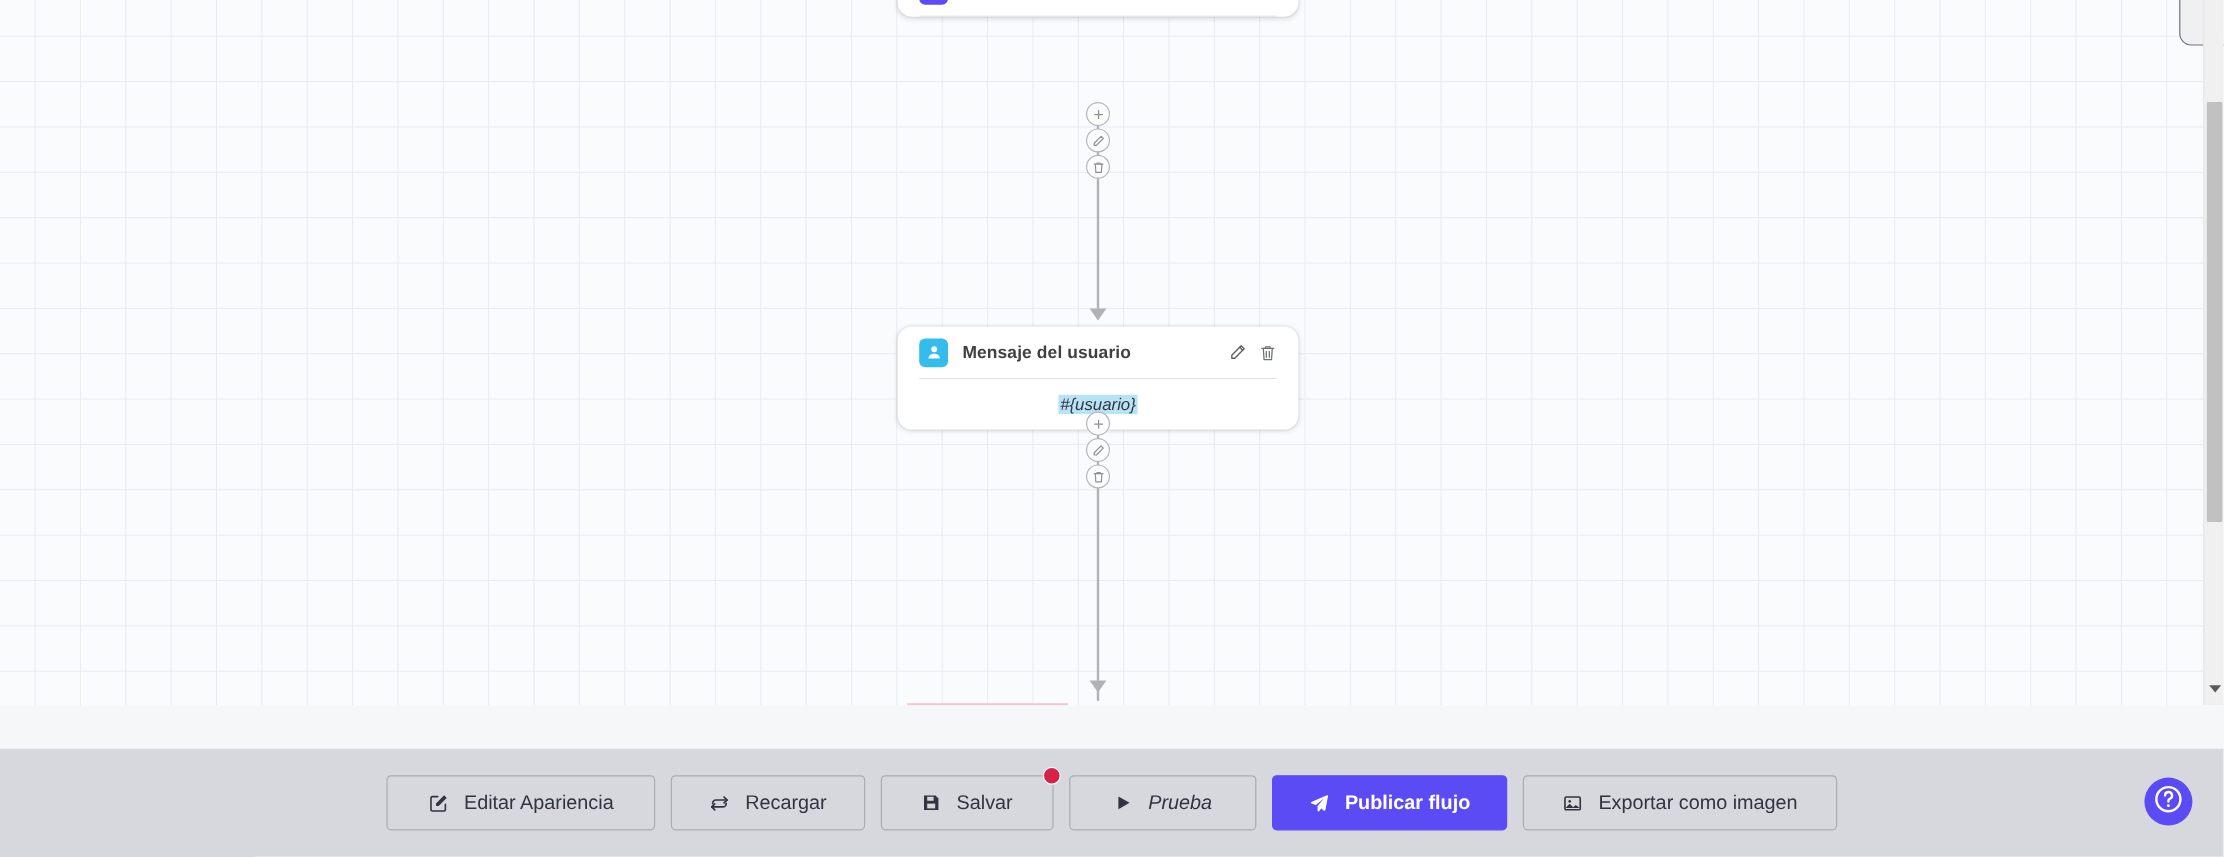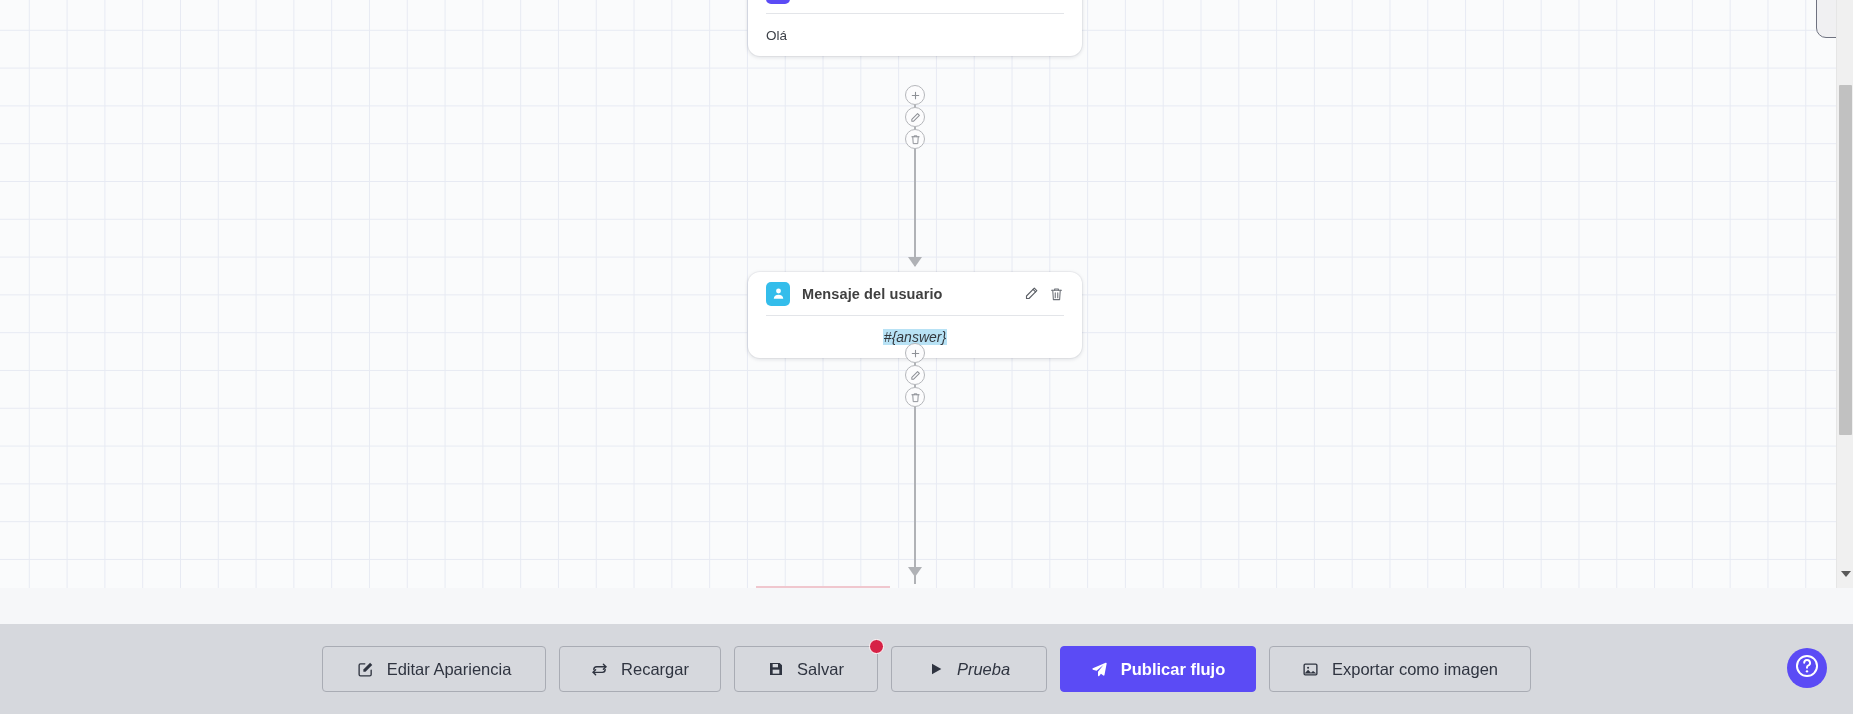--- a/index.html
+++ b/index.html
@@ -243,23 +243,20 @@
   <div class="canvas">
 
     <div class="ghost-node"></div>
 
     <div class="node" style="left:748px; top:-30px;">
       <div class="node-head">
         <span class="node-icon" style="background:#5b4bf5;">
           
         </span>
 
-      </div>
-      <div class="node-body left">
-        <span>Olá</span>
       </div>
     </div>
 
     <div class="edge" style="left:914px; top:86px; height:180px;"></div>
     <div class="arrowhead" style="left:908px; top:257px;"></div>
 
     <div class="conn-stack" style="left:905px; top:85px;">
       <div class="conn-btn">
         <svg width="11" height="11" viewBox="0 0 24 24" fill="none" stroke="#8d9096" stroke-width="2.4" stroke-linecap="round">
           <path d="M12 5v14M5 12h14"></path>
@@ -299,21 +296,21 @@
             <svg width="15" height="16" viewBox="0 0 24 24" fill="none" stroke="#6c7077" stroke-width="1.7" stroke-linecap="round" stroke-linejoin="round">
               <path d="M4 6h16"></path>
               <path d="M9 6V4h6v2"></path>
               <path d="M6 6l1 15h10l1-15"></path>
               <path d="M10 10v8M14 10v8"></path>
             </svg>
           </span>
         </span>
       </div>
       <div class="node-body center">
-        <span class="var-chip">#{answer}</span>
+        <span class="var-chip">#{usuario}</span>
       </div>
     </div>
 
     <div class="edge" style="left:914px; top:344px; height:240px;"></div>
     <div class="arrowhead" style="left:908px; top:567px;"></div>
 
     <div class="conn-stack" style="left:905px; top:343px;">
       <div class="conn-btn">
         <svg width="11" height="11" viewBox="0 0 24 24" fill="none" stroke="#8d9096" stroke-width="2.4" stroke-linecap="round">
           <path d="M12 5v14M5 12h14"></path>

